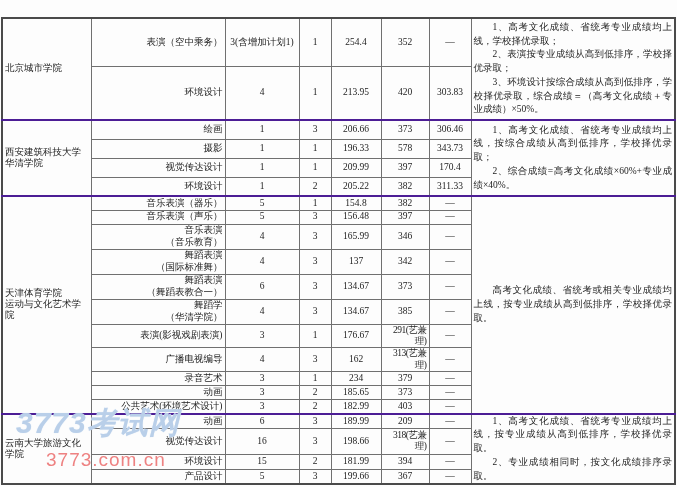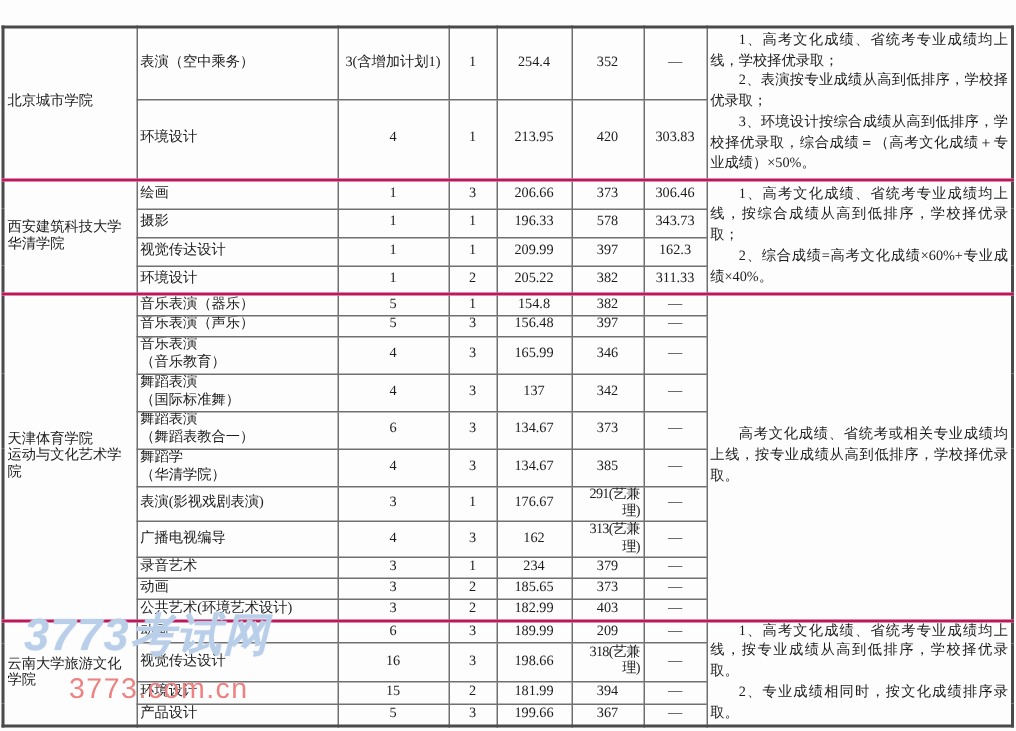--- a/index.html
+++ b/index.html
@@ -3,28 +3,28 @@
 <meta charset="utf-8">
 <style>
   html,body{margin:0;padding:0;background:#fdfdfd;}
   .page{position:relative;width:677px;height:487px;background:#fdfdfd;overflow:hidden;
         font-family:"Liberation Serif","DejaVu Serif",serif;color:#1c1c1c;}
   table.adm{position:absolute;left:1px;top:17px;width:675px;border-collapse:collapse;table-layout:fixed;
             border:2px solid #4a4a4a;}
   table.adm td{border:1px solid #707070;font-size:9.5px;line-height:1.2;padding:0 2px;
                overflow:hidden;vertical-align:middle;color:#1c1c1c;}
   td.school{text-align:left;white-space:pre-line;}
-  td.major{text-align:left;white-space:pre-line;padding-left:4px;}
+  td.major{text-align:right;white-space:pre-line;padding-left:4px;}
   td.num{text-align:center;}
   td.small{font-size:8px;letter-spacing:-0.5px;text-align:right;padding:0;}
   td.note{vertical-align:middle;padding:2px 7px 2px 6px;}
   td.note p{margin:0;font-size:9.5px;line-height:1.45;text-indent:2em;text-align:justify;}
   tr.h48{height:48px;} tr.h54{height:54px;} tr.h19{height:19px;}
   tr.h25{height:25px;} tr.h14{height:14px;}
-  tr.sec td{border-top:2px solid #be185d;}
+  tr.sec td{border-top:2px solid #4c1d95;}
   .wm-blue{position:absolute;left:16px;top:403px;font-size:30px;font-weight:bold;font-style:italic;
            font-family:"Liberation Sans","DejaVu Sans",sans-serif;color:#b9cfe9;letter-spacing:1px;
            text-shadow:0 0 1px #d5e3f2;z-index:5;pointer-events:none;}
   .wm-red{position:absolute;left:46px;top:449px;font-size:19px;font-weight:normal;
           font-family:"Liberation Sans","DejaVu Sans",sans-serif;color:#ee8282;letter-spacing:1px;
           z-index:5;pointer-events:none;}
 </style>
 </head>
 <body>
 
@@ -87,21 +87,21 @@
     <td class="num">196.33</td>
     <td class="num">578</td>
     <td class="num">343.73</td>
   </tr>
   <tr class="h19">
     <td class="major">视觉传达设计</td>
     <td class="num">1</td>
     <td class="num">1</td>
     <td class="num">209.99</td>
     <td class="num">397</td>
-    <td class="num">162.3</td>
+    <td class="num">170.4</td>
   </tr>
   <tr class="h19">
     <td class="major">环境设计</td>
     <td class="num">1</td>
     <td class="num">2</td>
     <td class="num">205.22</td>
     <td class="num">382</td>
     <td class="num">311.33</td>
   </tr>
 

